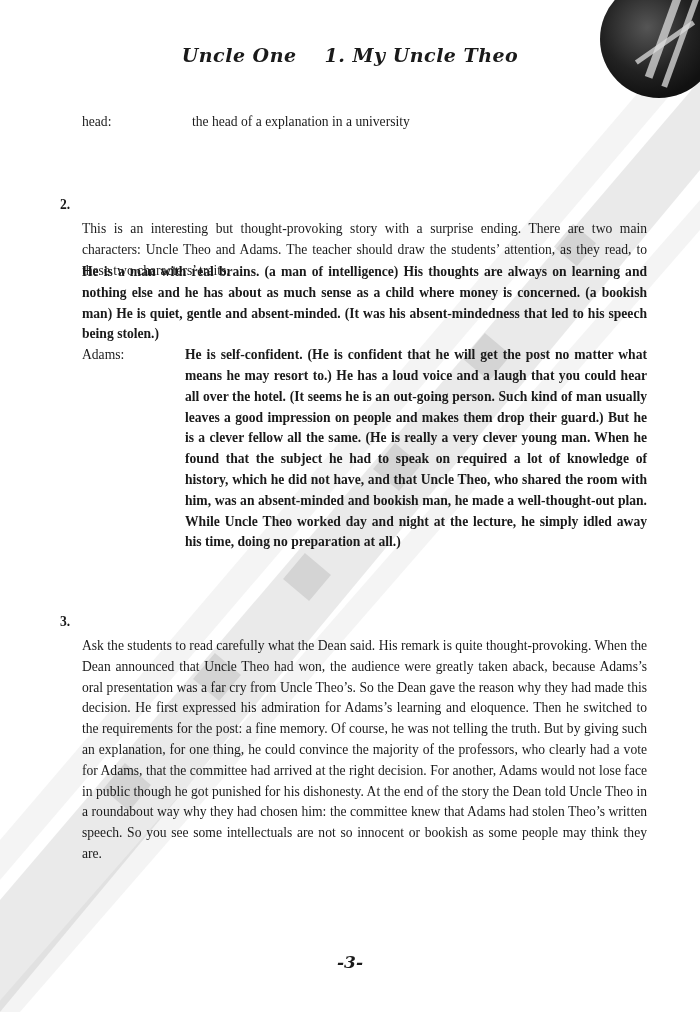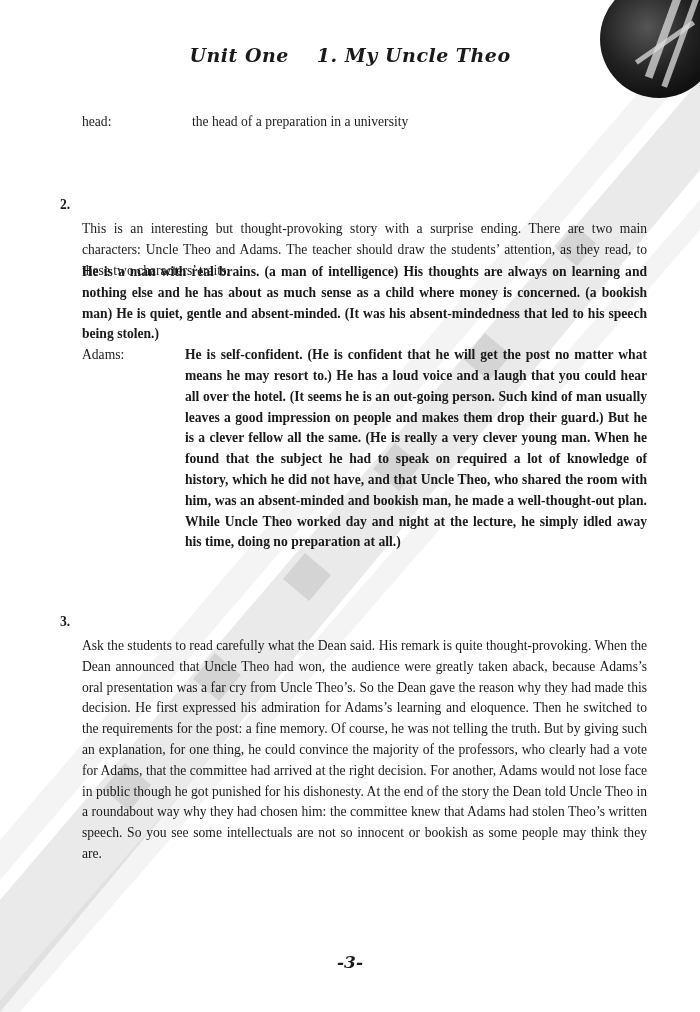--- a/index.html
+++ b/index.html
@@ -59,28 +59,28 @@
   </g>
 </svg>
 
 <div class="photo">
   <div class="stripe" style="left:60px;top:10px;width:8px;height:90px;transform:rotate(20deg);"></div>
   <div class="stripe" style="left:80px;top:0;width:6px;height:110px;transform:rotate(20deg);"></div>
   <div class="stripe" style="left:30px;top:60px;width:70px;height:5px;transform:rotate(-35deg);"></div>
 </div>
 
 <div class="header">
-  <span>Unit One</span><span>1. My Uncle Theo</span>
+  <span>Uncle One</span><span>1. My Uncle Theo</span>
 </div>
 
 <div class="content">
   <div class="defs">
     <div class="def">
       <span class="term">head:</span>
-      <span class="desc">the head of a preparation in a university</span>
+      <span class="desc">the head of a explanation in a university</span>
     </div>
   </div>
 
   <div class="para" style="top:195px;">
     <span class="num">2.</span>
     <span class="body">This is an interesting but thought-provoking story with a surprise ending. There are two main characters: Uncle Theo and Adams. The teacher should draw the students’ attention, as they read, to these two characters’ traits.</span>
   </div>
 
   <div class="traits">
     <div class="trait">

